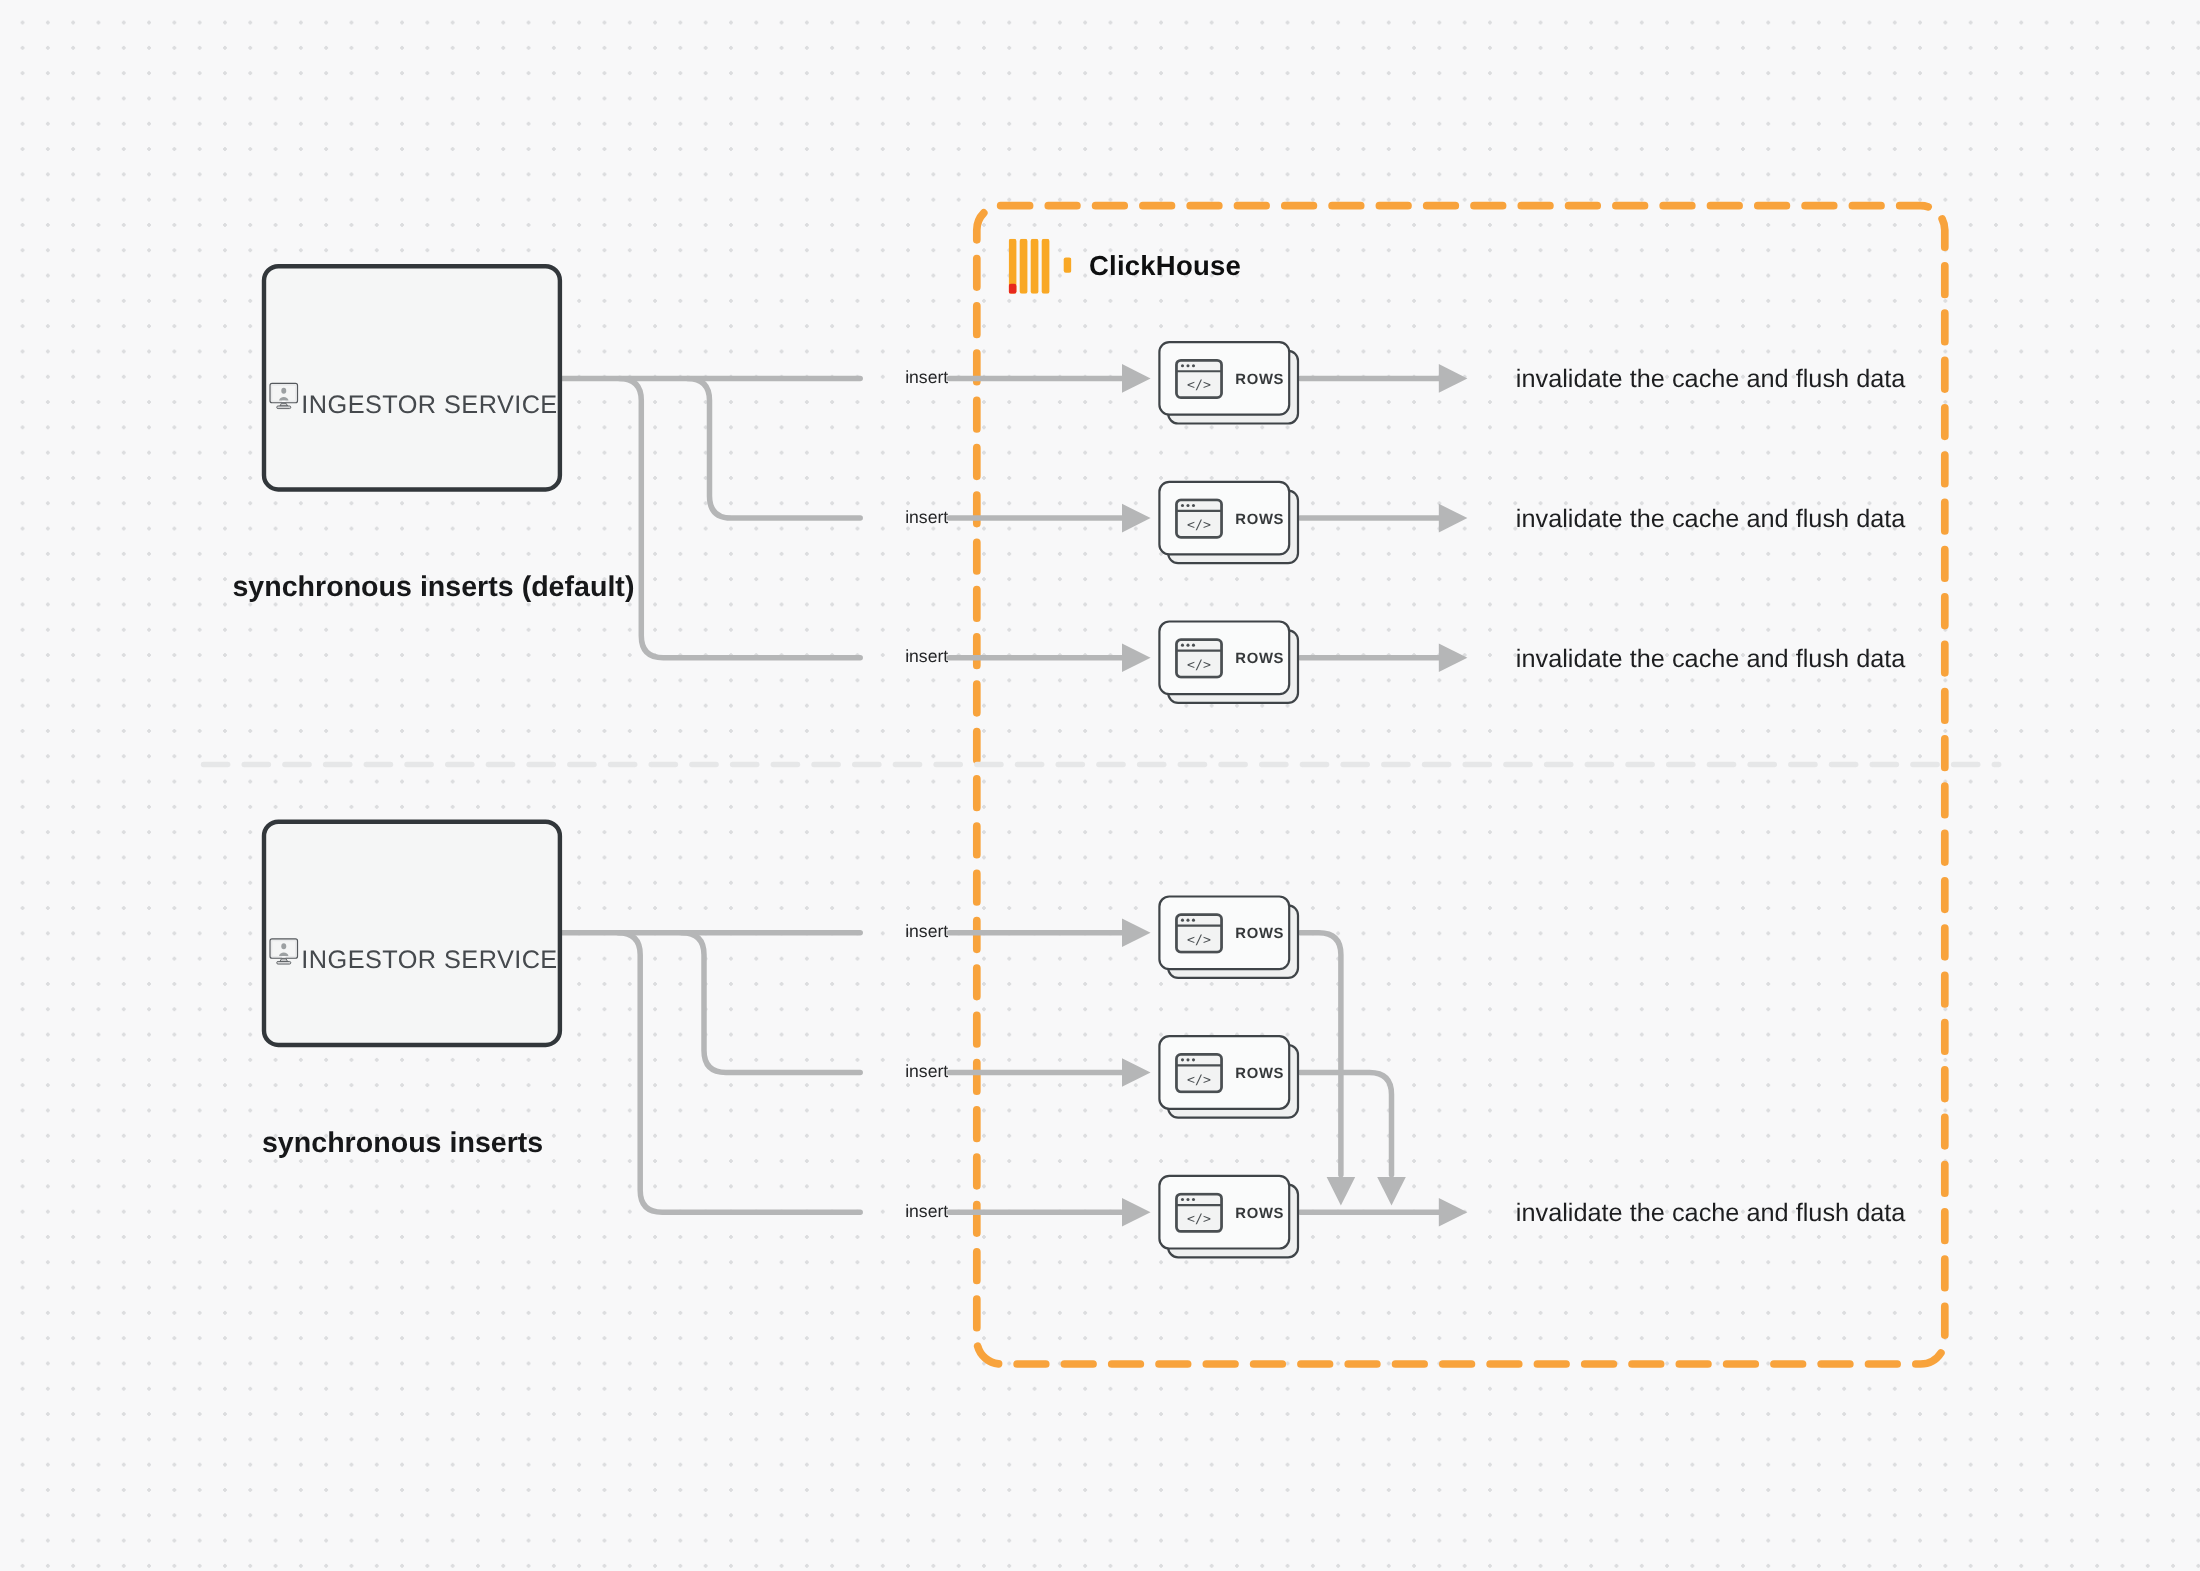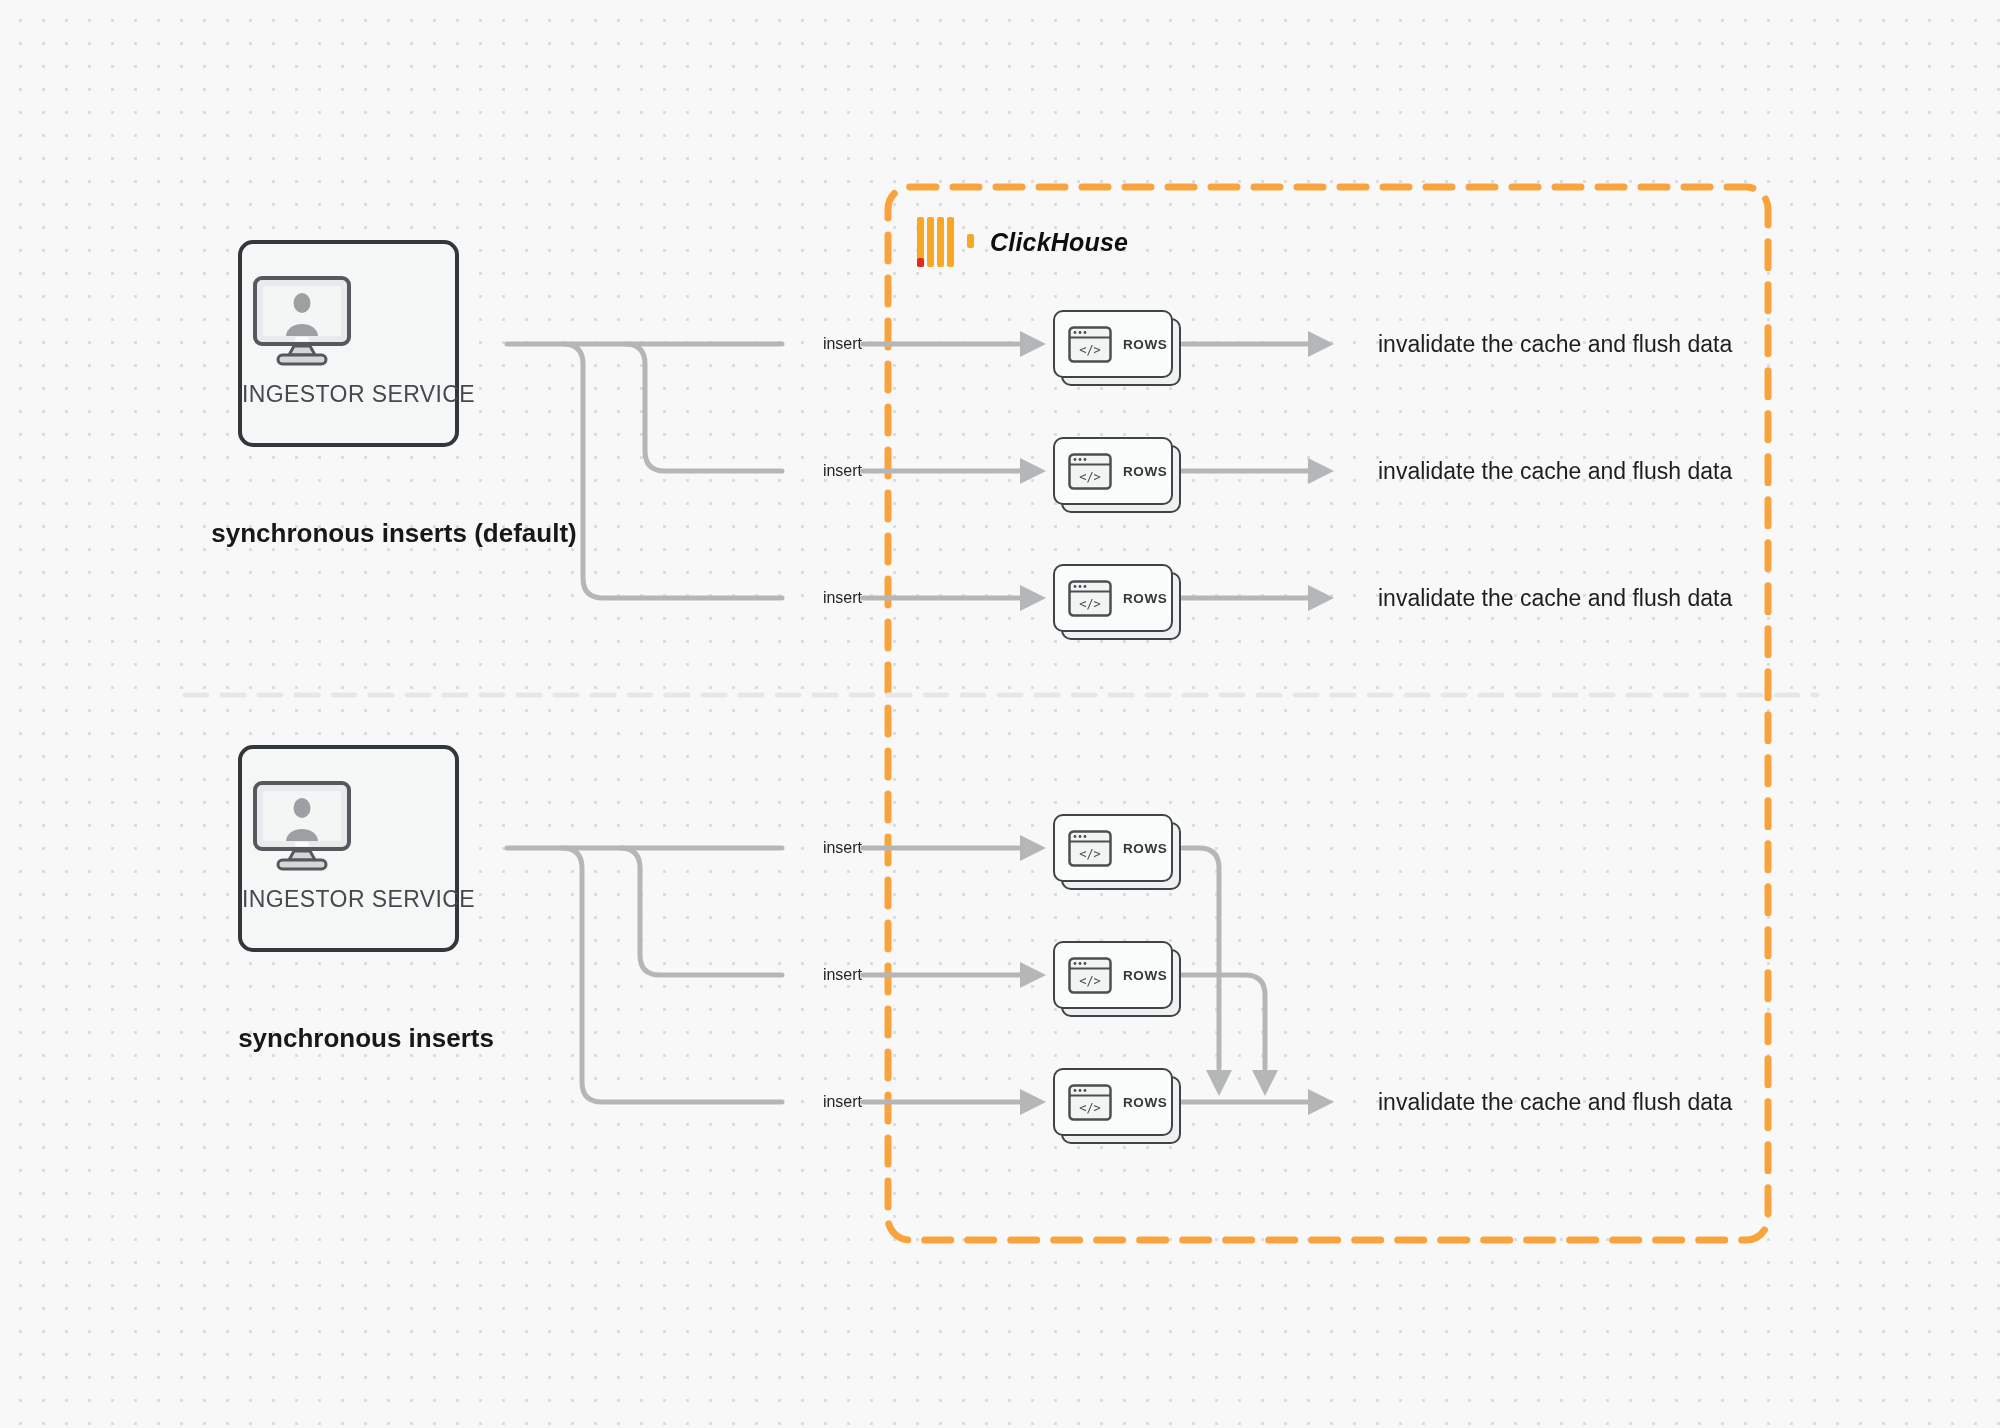--- a/index.html
+++ b/index.html
@@ -17,30 +17,30 @@
   }
   svg.connectors {
     position: absolute; left: 0; top: 0; width: 2000px; height: 1428px;
     display: block;
   }
   
   .ch-header {
     position: absolute; left: 917px; top: 215px; height: 54px;
     display: flex; align-items: center; gap: 16px;
   }
-  .ch-title { font-size: 25px; font-weight: 600; color: #0e0f10; letter-spacing: 0.2px; font-style: italic; }
+  .ch-title { font-size: 25px; font-weight: 600; color: #0e0f10; letter-spacing: 0.2px; }
 
   
   .ingestor {
-    position: absolute; left: 238px; width: 221px; height: 207px;
+    position: absolute; left: 238px; width: 273px; height: 207px;
     box-sizing: border-box;
     background: #f5f6f6;
     border: 4px solid #32373b;
     border-radius: 15px;
-    display: flex; flex-direction: column; align-items: flex-start;
+    display: flex; flex-direction: row; align-items: center;
     padding-top: 32px;
   }
   .ingestor.sync  { top: 240px; }
   .ingestor.async { top: 745px; }
   .ingestor-label {
     margin-top: 15px; font-size: 23px; color: #45494d; letter-spacing: 0.4px;
     white-space: nowrap;
   }
 
   

